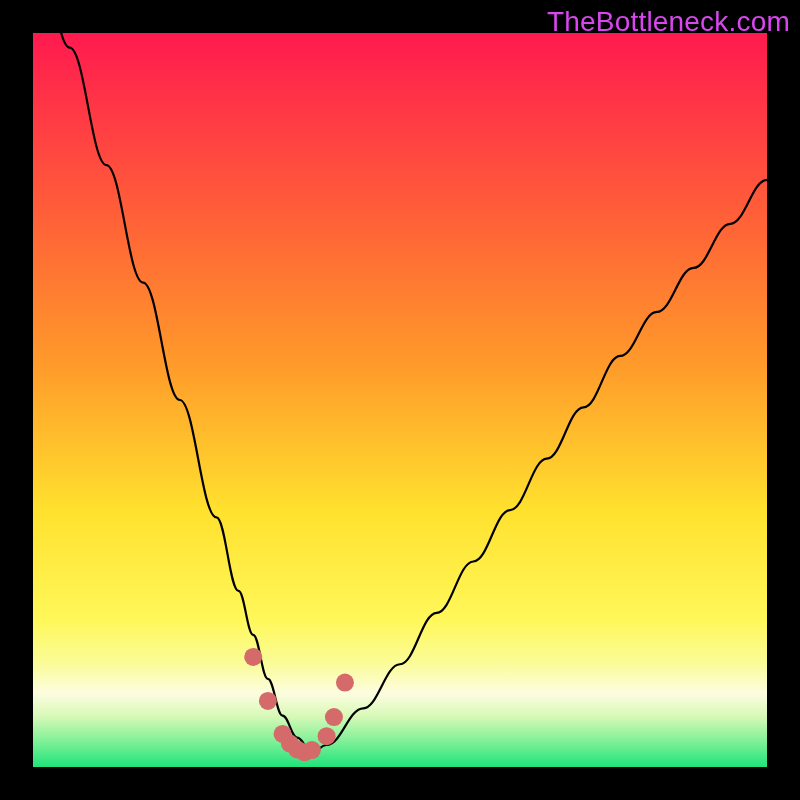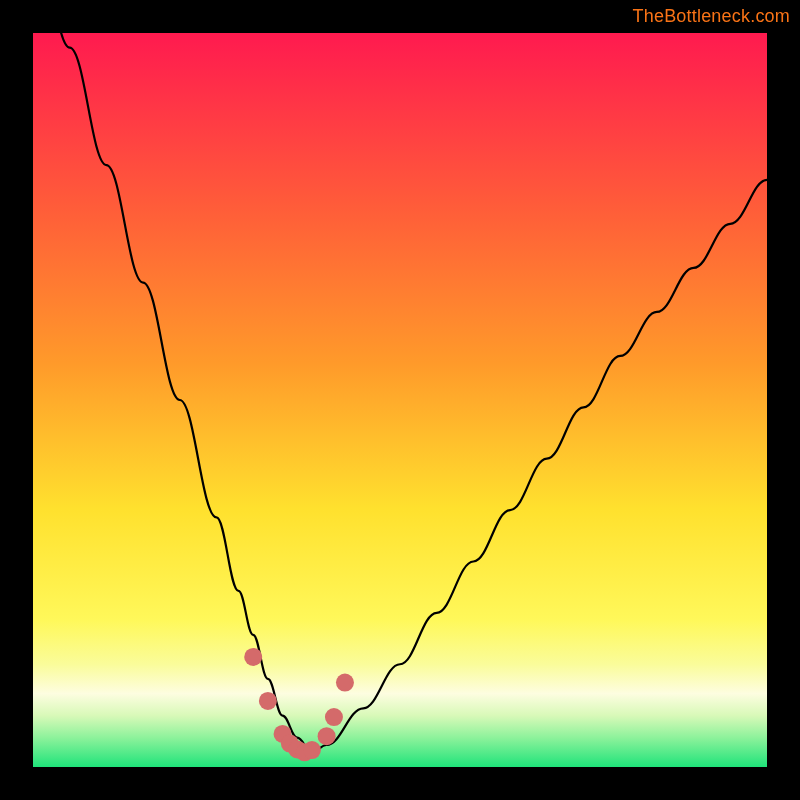--- a/index.html
+++ b/index.html
@@ -23,22 +23,22 @@
     position: absolute;
     top: 33px;
     left: 33px;
     width: 734px;
     height: 734px;
   }
   .watermark {
     position: absolute;
     top: 6px;
     right: 10px;
-    color: #f97316;
-    font-size: 18px;
+    color: #d946ef;
+    font-size: 28px;
     font-weight: 500;
     letter-spacing: 0.2px;
     user-select: none;
   }
   svg {
     display: block;
   }
 </style>
 </head>
 <body>

